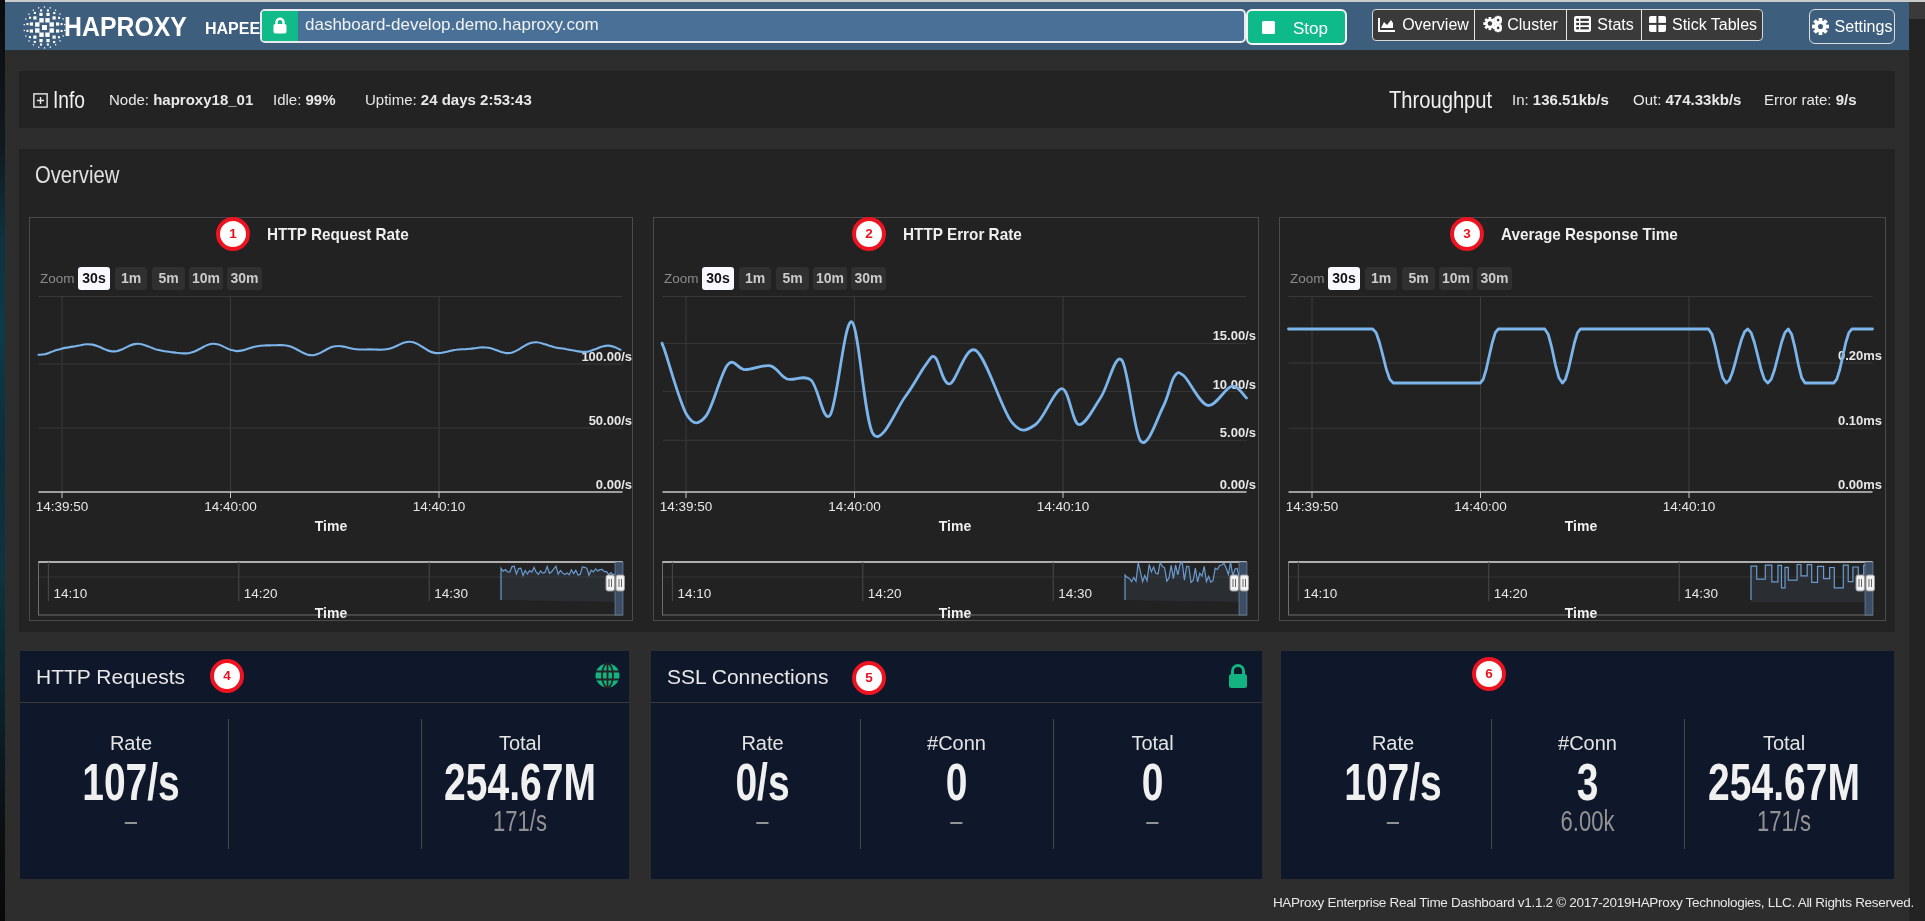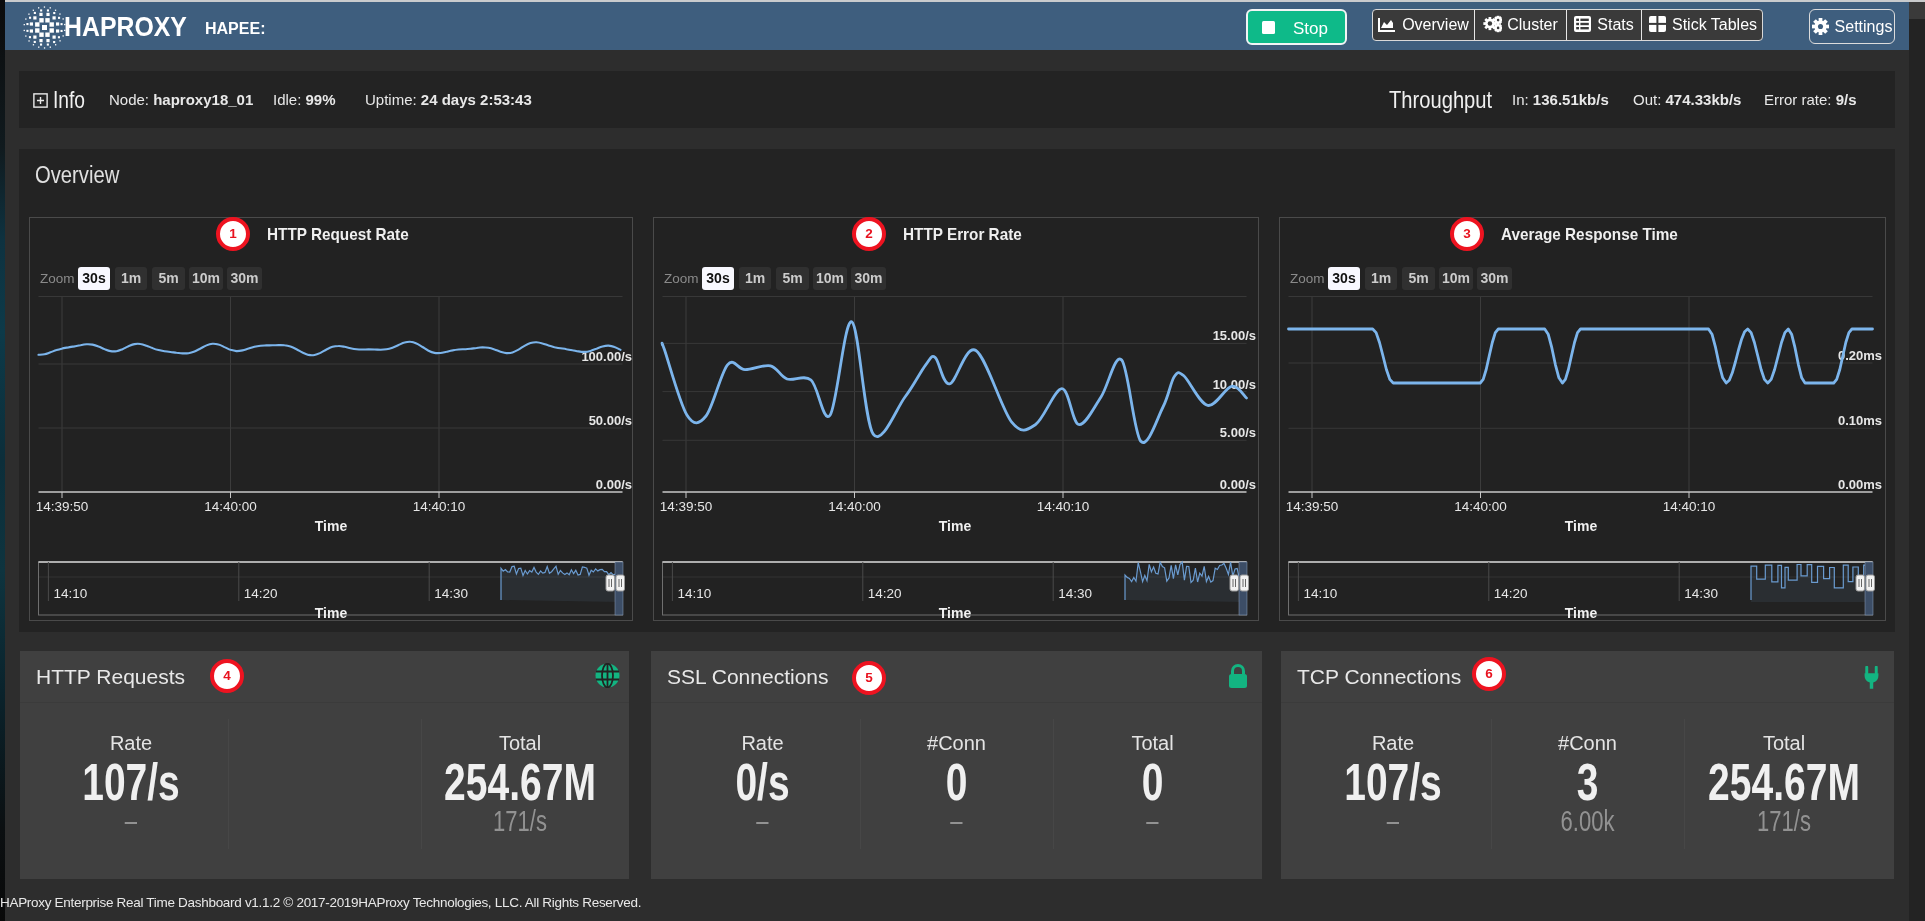--- a/index.html
+++ b/index.html
@@ -20,30 +20,30 @@
 .urlgroup .urltext { position:absolute; left:43px; top:4px; color:#f2f2f2; font-size:17px; }
 .btn-stop { position:absolute; left:1241px; top:7px; width:101px; height:36px; background:#0eba89; border:2px solid #f2f4f5; border-radius:6px; color:#fff; font-size:17px; }
 .navgroup { position:absolute; left:1367px; top:7px; width:391px; height:32px; border:1px solid #d8d8d8; border-radius:4px; background:#3a3a3a; }
 .navgroup .sep { position:absolute; top:0; width:1px; height:30px; background:#e6e6e6; }
 .navbtn { position:absolute; top:0; height:30px; color:#fff; font-size:16px; line-height:30px; text-align:center; }
 .btn-settings { position:absolute; left:1804px; top:7px; width:86px; height:35px; border:1px solid #dcdcdc; border-radius:6px; background:#3e5e7e; color:#fff; font-size:16px; line-height:33px; text-align:center; }
 #infobar { left:19px; top:71px; width:1876px; height:57px; background:#232323; color:#e8e8e8; }
 #overview { left:19px; top:149px; width:1876px; height:483px; background:#232323; }
 #overview .ovtitle { position:absolute; left:16px; top:13px; font-size:23px; color:#e0e0e0; transform:scaleX(0.88); transform-origin:left; }
 .chartcard { position:absolute; top:217px; height:404px; background:#222222; border:1px solid #4a4a4a; }
-.statcard { position:absolute; top:651px; height:228px; background:#404040; }
+.statcard { position:absolute; top:651px; height:228px; background:#0f172a; }
 .statcard .hdr { position:absolute; left:0; top:0; right:0; height:52px; border-bottom:1px solid #3b3b3b; }
 .statcard .hdr .t { position:absolute; left:16px; top:14px; font-size:21px; color:#e8e8e8; }
 .statcard .col { position:absolute; top:52px; bottom:0; }
 .statcard .lbl { position:absolute; left:0; width:100%; text-align:center; top:16px; font-size:20px; color:#e4e4e4;margin-top:13px; }
 .statcard .big { position:absolute; left:0; width:100%; text-align:center; top:49px; font-size:52px; font-weight:bold; color:#f0f0f0; transform:scaleX(0.75); }
 .statcard .sub { position:absolute; left:0; width:100%; text-align:center; top:102px; font-size:29px; color:#929292; transform:scaleX(0.76); }
 .cA .lbl,.cA .big,.cA .sub { left:7px !important; } .cC .lbl,.cC .big,.cC .sub { left:-5px !important; } .statcard .vsep { position:absolute; top:68px; width:1px; height:130px; background:#474747; }
 .redcircle { position:absolute; width:34px; height:34px; border-radius:50%; background:#fff; border:4px solid #ee1320; color:#e8121f; font-weight:bold; font-size:13.5px; text-align:center; line-height:26px; }
-#footer { left:0; top:895px; width:1914px; text-align:left; color:#e8e8e8; font-size:13.5px; letter-spacing:-0.3px; }
+#footer { left:0; top:895px; width:1914px; text-align:right; color:#e8e8e8; font-size:13.5px; letter-spacing:-0.3px; }
 </style>
 </head>
 <body>
 <div id="leftstrip" class="abs"></div>
 <div id="topline" class="abs"></div>
 <div id="rightstrip" class="abs">
     <div class="thumb"></div>
   </div>
 
 <div id="navbar" class="abs">
@@ -103,20 +103,29 @@
       <rect x="16.0" y="2.2" width="1.3" height="1.3" fill="#fff"></rect>
       <rect x="21.8" y="1.4" width="1.3" height="1.3" fill="#fff"></rect>
       <rect x="27.6" y="2.2" width="1.3" height="1.3" fill="#fff"></rect>
       <rect x="32.9" y="4.6" width="1.3" height="1.3" fill="#fff"></rect>
       <rect x="37.3" y="8.4" width="1.3" height="1.3" fill="#fff"></rect>
       <rect x="40.5" y="13.3" width="1.3" height="1.3" fill="#fff"></rect>
       <rect x="42.1" y="18.9" width="1.3" height="1.3" fill="#fff"></rect>
     </svg>
   <div class="brand">HAPROXY</div>
   <div class="hapee">HAPEE:</div>
+  <div class="urlgroup">
+    <div class="lockpart">
+      <svg width="14" height="17" viewBox="0 0 14 17" style="position:absolute;left:11px;top:6px;">
+        <path d="M3.5 7 V5.2 a3.5 3.5 0 0 1 7 0 V7" fill="none" stroke="#fff" stroke-width="2.4"></path>
+          <rect x="0.5" y="7" width="13" height="9.5" rx="1.8" fill="#fff"></rect>
+      </svg>
+    </div>
+    <div class="urltext">dashboard-develop.demo.haproxy.com</div>
+  </div>
   <div class="btn-stop">
     <svg width="13" height="13" viewBox="0 0 13 13" style="position:absolute;left:14px;top:10px;">
         <rect x="0" y="0" width="13" height="13" rx="1.5" fill="#fff"></rect>
       </svg>
     <span style="position:absolute;left:45px;top:8px;">Stop</span>
   </div>
   <div class="navgroup">
     <div class="sep" style="left:101px;"></div>
     <div class="sep" style="left:193px;"></div>
     <div class="sep" style="left:268px;"></div>
@@ -404,27 +413,20 @@
       <div class="sub">–</div>
     </div>
   <div class="col cC" style="left:402px;width:209px;">
       <div class="lbl">Total</div>
       <div class="big">0</div>
       <div class="sub">–</div>
     </div>
 </div>
 
 <div class="statcard" style="left:1281px;width:613px;">
-  <div class="hdr">
-      <div class="t">TCP Connections</div>
-      <svg width="19" height="23" viewBox="0 0 22 26" style="position:absolute;right:13px;top:15px;">
-        <path d="M5.5 1 V8 M16.5 1 V8" stroke="#13b481" stroke-width="3.4" stroke-linecap="round"></path>
-        <path d="M3 8 h16 v3 a8 8 0 0 1 -6 7.75 V26 h-4 V18.75 A8 8 0 0 1 3 11 Z" fill="#13b481"></path>
-      </svg>
-    </div>
   <div class="redcircle" style="left:191px;top:6px;">6</div>
   <div class="vsep" style="left:210px;"></div>
   <div class="vsep" style="left:403px;"></div>
   <div class="col cA" style="left:0;width:210px;">
       <div class="lbl">Rate</div>
       <div class="big">107/s</div>
       <div class="sub">–</div>
     </div>
   <div class="col" style="left:210px;width:193px;">
       <div class="lbl">#Conn</div>

